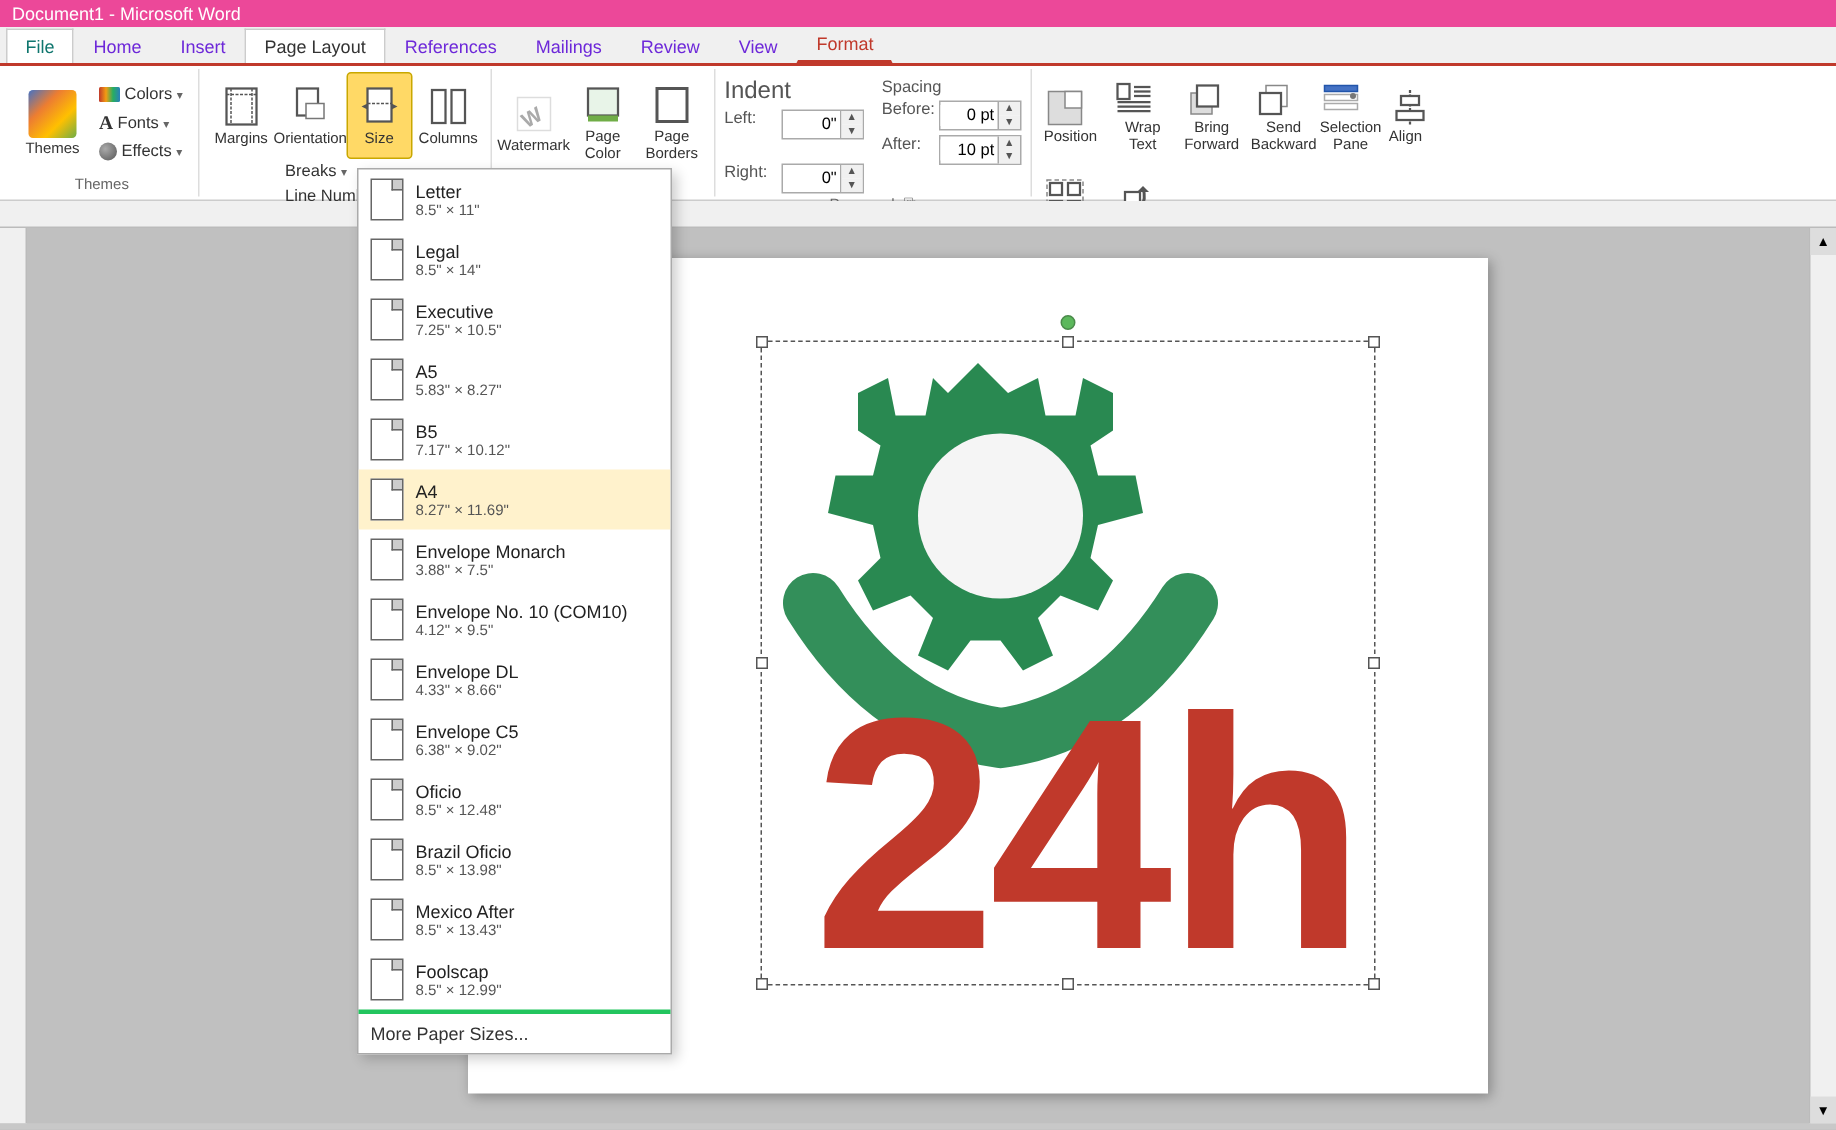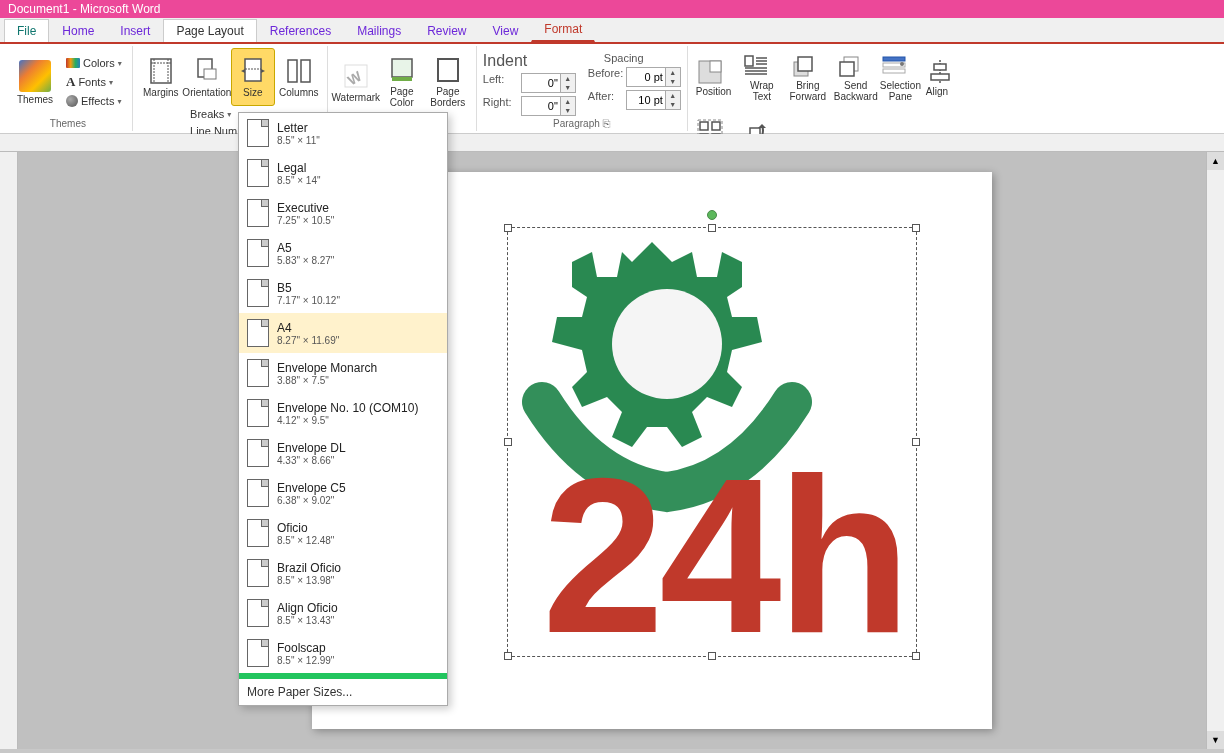--- a/index.html
+++ b/index.html
@@ -328,21 +328,21 @@
     .size-name { font-size: 12px; font-weight: 500; color: #222; }
     .size-dims { font-size: 10px; color: #555; }
 
     .more-sizes {
       display: flex;
       align-items: center;
       padding: 6px 8px;
       cursor: pointer;
       font-size: 12px;
       color: #333;
-      border-top: 6px solid #22c55e;
+      border-top: 3px solid #22c55e;
     }
 
     
     .v-scrollbar {
       width: 18px;
       background: #f0f0f0;
       border-left: 1px solid #bbb;
       display: flex;
       flex-direction: column;
       align-items: center;
@@ -496,33 +496,33 @@
           <div class="control-row">
             <span class="control-label">Left:</span>
             <div class="spin-box">
               <input class="spin-input" value="0&quot;" readonly="" style="">
               <div class="spin-arrows">
                 <button class="spin-arrow">▲</button>
                 <button class="spin-arrow">▼</button>
               </div>
             </div>
           </div>
-          <div class="control-row" style="margin-top:3px;">
+          <div class="control-row" style="margin-top:16px;">
             <span class="control-label">Right:</span>
             <div class="spin-box">
               <input class="spin-input" value="0&quot;" readonly="" style="">
               <div class="spin-arrows">
                 <button class="spin-arrow">▲</button>
                 <button class="spin-arrow">▼</button>
               </div>
             </div>
           </div>
         </div>
         <div>
-          <div style="font-size:11px;color:#555;margin-bottom:3px;margin-left:16px;">Spacing</div>
+          <div style="font-size:11px;color:#555;margin-bottom:3px;">Spacing</div>
           <div class="control-row">
             <span class="control-label">Before:</span>
             <div class="spin-box">
               <input class="spin-input" value="0 pt" readonly="" style="">
               <div class="spin-arrows">
                 <button class="spin-arrow">▲</button>
                 <button class="spin-arrow">▼</button>
               </div>
             </div>
           </div>
@@ -771,21 +771,21 @@
       <div class="size-item">
         <div class="paper-icon"></div>
         <div class="size-info">
           <div class="size-name">Brazil Oficio</div>
           <div class="size-dims">8.5" × 13.98"</div>
         </div>
       </div>
       <div class="size-item">
         <div class="paper-icon"></div>
         <div class="size-info">
-          <div class="size-name">Align Oficio</div>
+          <div class="size-name">Mexico After</div>
           <div class="size-dims">8.5" × 13.43"</div>
         </div>
       </div>
       <div class="size-item">
         <div class="paper-icon"></div>
         <div class="size-info">
           <div class="size-name">Foolscap</div>
           <div class="size-dims">8.5" × 12.99"</div>
         </div>
       </div>

